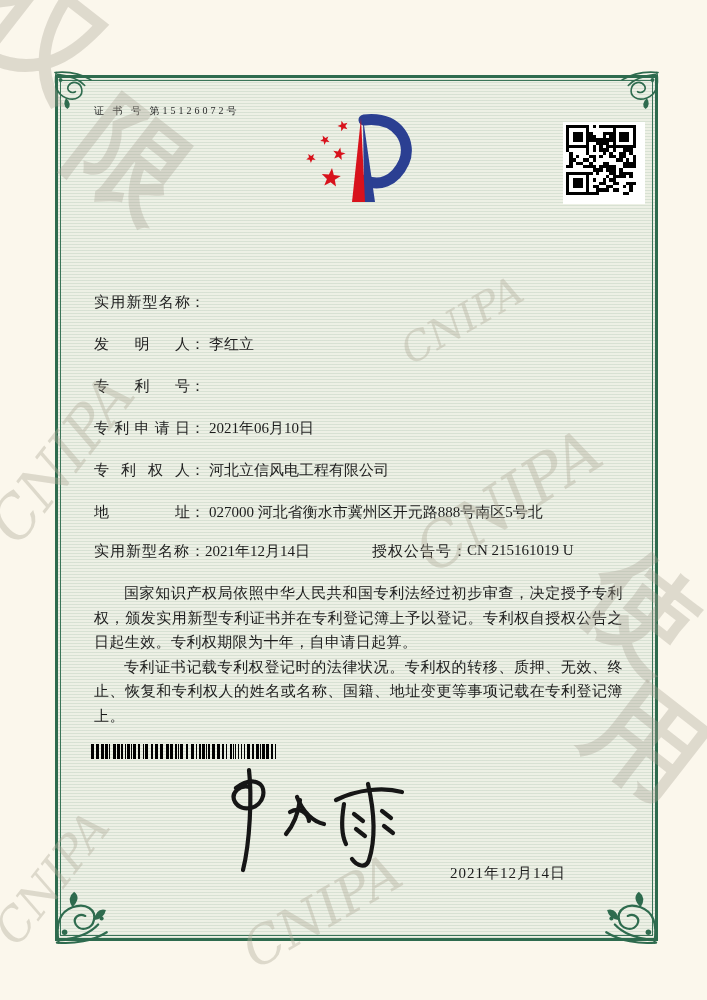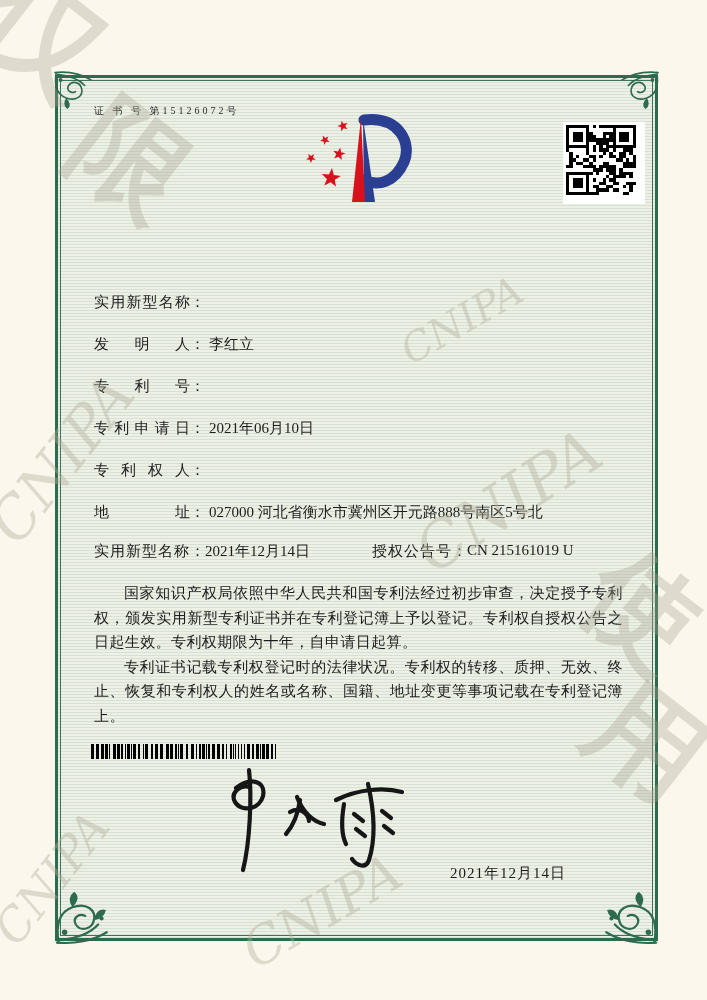--- a/index.html
+++ b/index.html
@@ -396,20 +396,21 @@
           <span class="colon">：</span>
       </div>
       <div class="row">
         <span class="lbl">专利申请日</span>
           <span class="colon">：</span>
         <span class="val">2021年06月10日</span>
       </div>
       <div class="row">
         <span class="lbl">专利权人</span>
           <span class="colon">：</span>
+        <span class="val">河北立信风电工程有限公司</span>
       </div>
       <div class="row">
         <span class="lbl">地址</span>
           <span class="colon">：</span>
         <span class="val">027000 河北省衡水市冀州区开元路888号南区5号北</span>
       </div>
       <div class="grant-row">
         <span class="pair">
           <span class="glbl">实用新型名称</span>
             <span>：</span>

